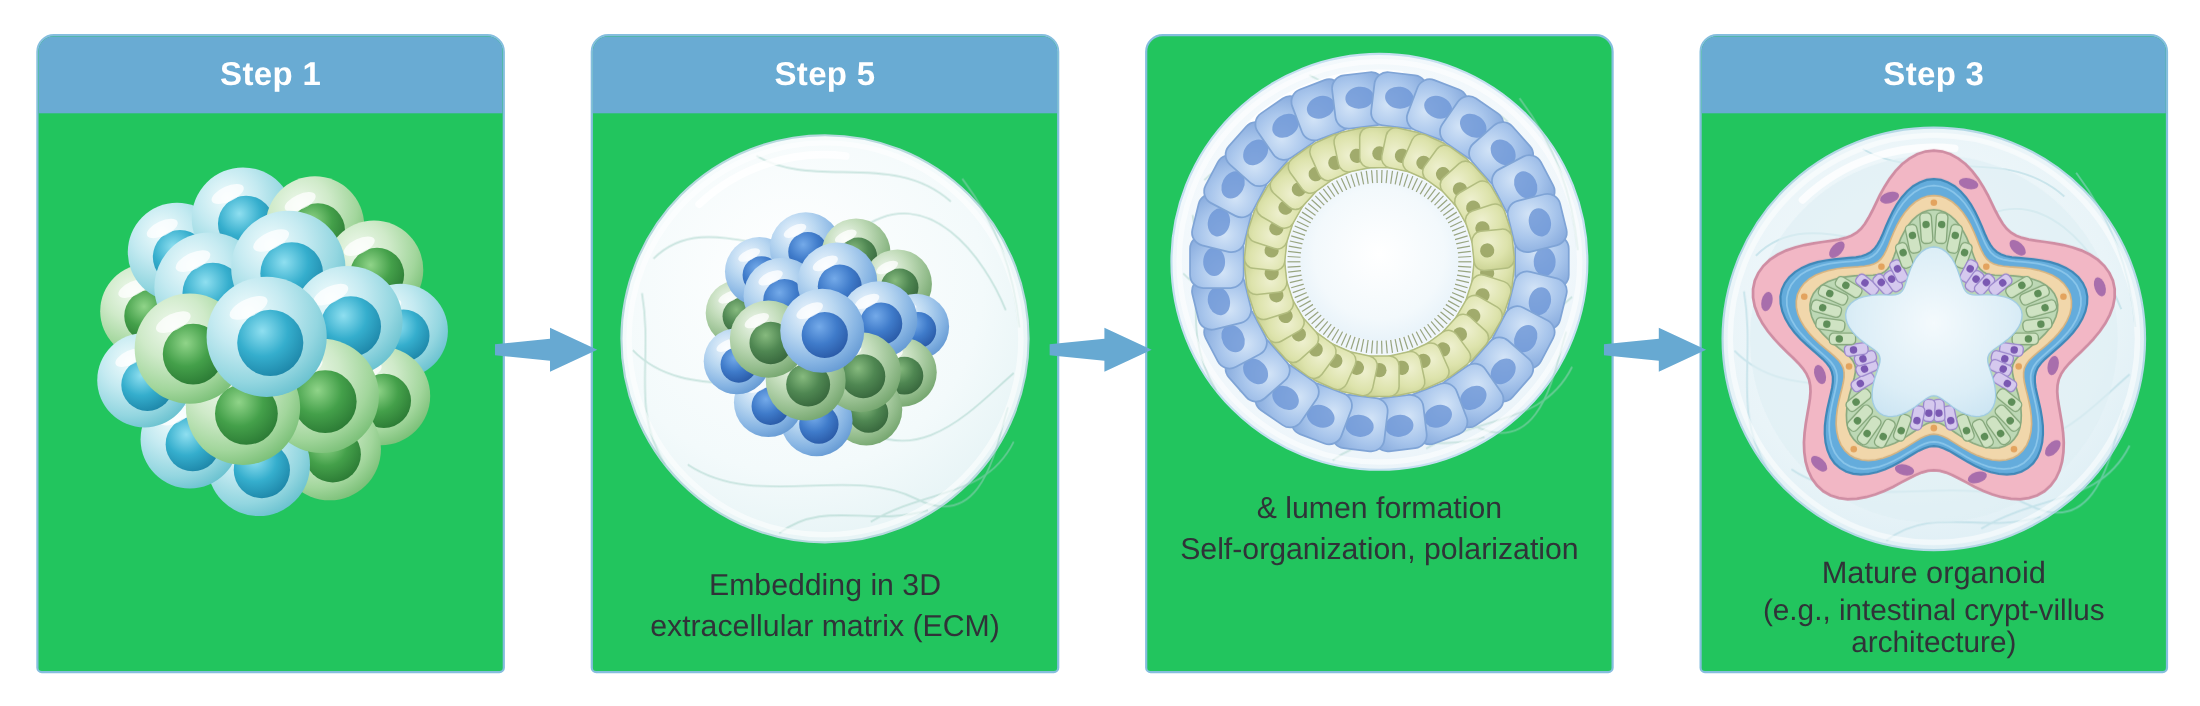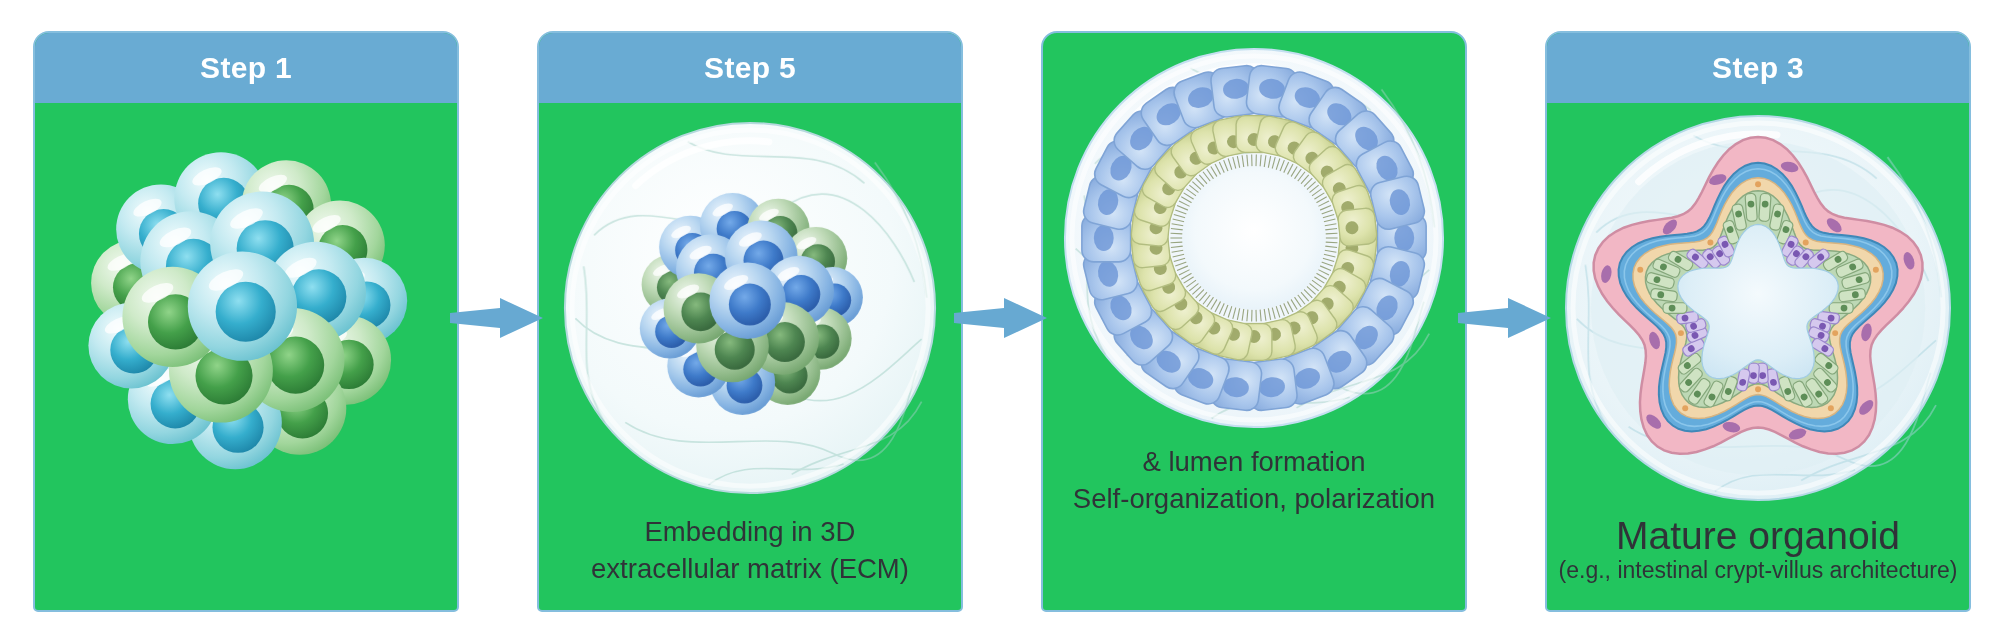--- a/index.html
+++ b/index.html
@@ -10,22 +10,22 @@
     border:2px solid var(--card_border,#85bede);
     border-radius:16px 16px 5px 5px;display:flex;flex-direction:column;overflow:hidden;}
   .card-header{height:70px;flex:0 0 70px;background:var(--header_bg,#69abd3);
     color:var(--header_text,#ffffff);font-size:30px;font-weight:bold;
     display:flex;align-items:center;justify-content:center;letter-spacing:.3px;}
   .card-body{flex:1;display:flex;flex-direction:column;align-items:center;
     justify-content:flex-start;padding:6px 8px 24px;}
   .illu{width:398px;height:398px;flex:0 0 auto;}
   .caption{height:86px;display:flex;flex-direction:column;justify-content:center;
     text-align:center;color:var(--caption_text,#303338);font-size:27.5px;line-height:37px;}
-  .caption .line1-big{font-size:39px;line-height:40px;}
-  .caption .sub{font-size:23px;line-height:29px;color:var(--caption_text,#303338);}
+  .caption .line1-big{font-size:28px;line-height:40px;}
+  .caption .sub{font-size:27px;line-height:29px;color:var(--caption_text,#303338);}
   .gap{width:78px;position:relative;flex:0 0 78px;}
   .arrow-svg{position:absolute;left:-9px;top:264px;}
   .arrow-shape{fill:var(--arrow,#67a9d2);}
 </style>
 </head>
 <body>
 
 <div class="diagram">
   <div class="row">
 

